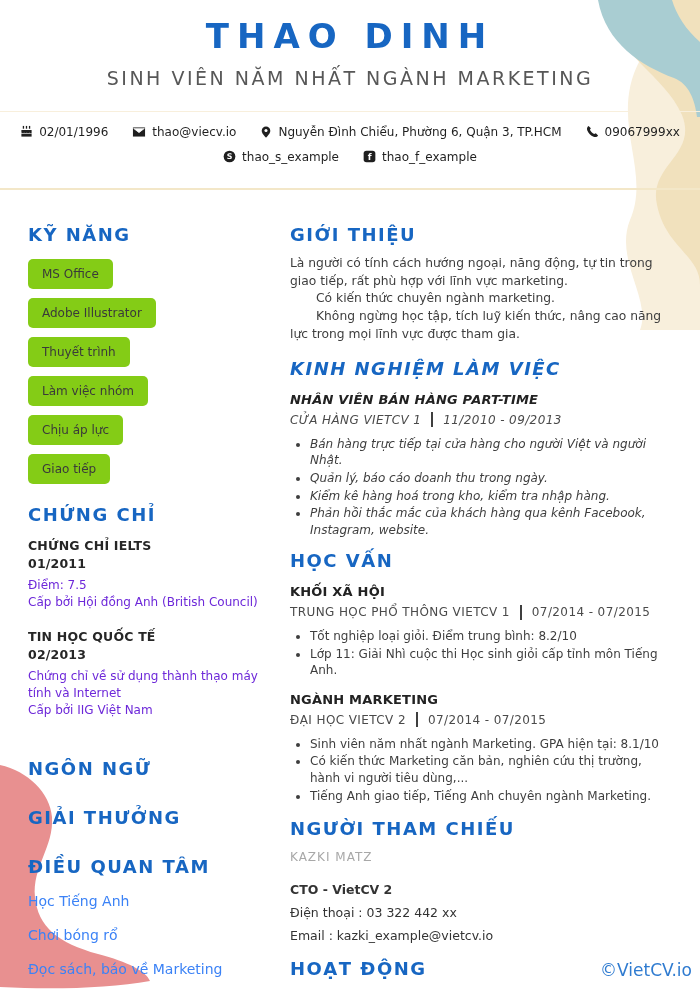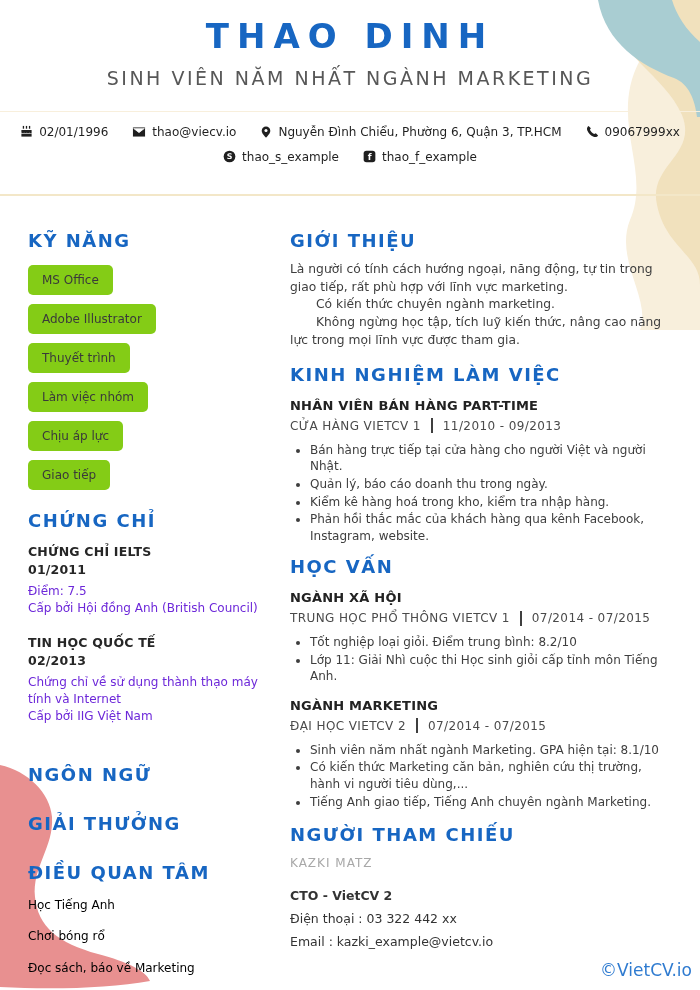--- a/index.html
+++ b/index.html
@@ -13,21 +13,21 @@
   .decor-bl{left:0;bottom:0;}
   .content{position:relative;z-index:1;}
 
   
   header{text-align:center;padding-top:16px;}
   .name{font-size:34px;font-weight:bold;color:#1766c2;letter-spacing:8px;line-height:1.2;}
   .subtitle{margin-top:10px;font-size:19px;color:#575757;letter-spacing:2.5px;}
 
   .contact-strip{
     margin-top:22px;border-top:1px solid #f8efdc;border-bottom:2px solid #f3e7c8;
-    padding:13px 12px 30px;
+    padding:13px 12px 24px;
   }
   .crow{display:flex;justify-content:center;align-items:center;gap:24px;font-size:12px;color:#1f1f1f;}
   .crow + .crow{margin-top:11px;}
   .citem{display:flex;align-items:center;gap:6px;white-space:nowrap;}
   .citem svg{display:block;}
 
   
   .columns{display:flex;align-items:flex-start;padding:34px 32px 0 28px;}
   .col-left{width:232px;flex-shrink:0;}
   .col-right{flex:1;margin-left:30px;}
@@ -41,27 +41,27 @@
   .sec-certs{margin-top:20px;}
   .sec-certs h2{margin-bottom:12px;}
   .cert{margin-bottom:16px;}
   .cert-title,.cert-date{font-weight:bold;font-size:12.5px;color:#262626;letter-spacing:.2px;line-height:18px;}
   .cert-date{margin-bottom:4px;}
   .cert-line{font-size:12px;line-height:1.45;color:#6d28d9;}
   .sec-languages{margin-top:38px;}
   .sec-awards{margin-top:28px;}
   .sec-interests{margin-top:28px;}
   .sec-interests h2{margin-bottom:14px;}
-  .interest{font-size:12px;line-height:1.45;margin-bottom:14px;color:#000000;}
+  .interest{font-size:14px;line-height:1.45;margin-bottom:14px;color:#3b82f6;}
 
   
   .sec-about p{margin:0;font-size:12.3px;line-height:1.45;color:#3e3e3e;}
   .sec-about h2{margin-bottom:10px;}
   .sec-about p.indent{text-indent:26px;}
-  .sec-exp{margin-top:14px;}
+  .sec-exp{margin-top:14px;font-style:italic;}
   .sec-exp h2,.sec-edu h2{margin-bottom:12px;}
   .role{font-weight:bold;font-size:13px;color:#222;letter-spacing:.2px;margin-bottom:4px;line-height:17px;}
   .orgline{display:flex;align-items:center;font-size:12px;color:#4a4a4a;letter-spacing:.4px;margin-bottom:8px;line-height:16px;}
   .pipe{display:inline-block;width:2px;height:15px;background:#3f3f3f;margin:0 10px;}
   ul.bullets{margin:0;padding-left:20px;font-size:12px;line-height:1.38;color:#3e3e3e;}
   ul.bullets li{margin-bottom:1px;}
   .sec-edu{margin-top:12px;}
   .school + .school{margin-top:12px;}
   .sec-ref{margin-top:14px;}
   .sec-ref h2{margin-bottom:10px;}
@@ -219,21 +219,21 @@
             <li>Quản lý, báo cáo doanh thu trong ngày.</li>
             <li>Kiểm kê hàng hoá trong kho, kiểm tra nhập hàng.</li>
             <li>Phản hồi thắc mắc của khách hàng qua kênh Facebook, Instagram, website.</li>
           </ul>
         </div>
       </section>
 
       <section class="sec-edu">
         <h2 class="sec">HỌC VẤN</h2>
         <div class="school">
-          <div class="role">NGÀNH XÃ HỘI</div>
+          <div class="role">KHỐI XÃ HỘI</div>
           <div class="orgline">
             <span>TRUNG HỌC PHỔ THÔNG VIETCV 1</span>
             <span class="pipe"></span>
             <span>07/2014 - 07/2015</span>
           </div>
           <ul class="bullets">
             <li>Tốt nghiệp loại giỏi. Điểm trung bình: 8.2/10</li>
             <li>Lớp 11: Giải Nhì cuộc thi Học sinh giỏi cấp tỉnh môn Tiếng Anh.</li>
           </ul>
         </div>
@@ -253,17 +253,20 @@
       </section>
 
       <section class="sec-ref">
         <h2 class="sec">NGƯỜI THAM CHIẾU</h2>
         <div class="ref-name">KAZKI MATZ</div>
         <div class="ref-role">CTO  - VietCV 2</div>
         <div class="ref-line">Điện thoại : 03 322 442 xx</div>
         <div class="ref-line">Email :  kazki_example@vietcv.io</div>
       </section>
 
+      <section class="sec-activities">
+        <h2 class="sec">HOẠT ĐỘNG</h2>
+      </section>
     </div>
   </div>
 </div>
 
 <div class="watermark">©VietCV.io</div>
 
 </body></html>

